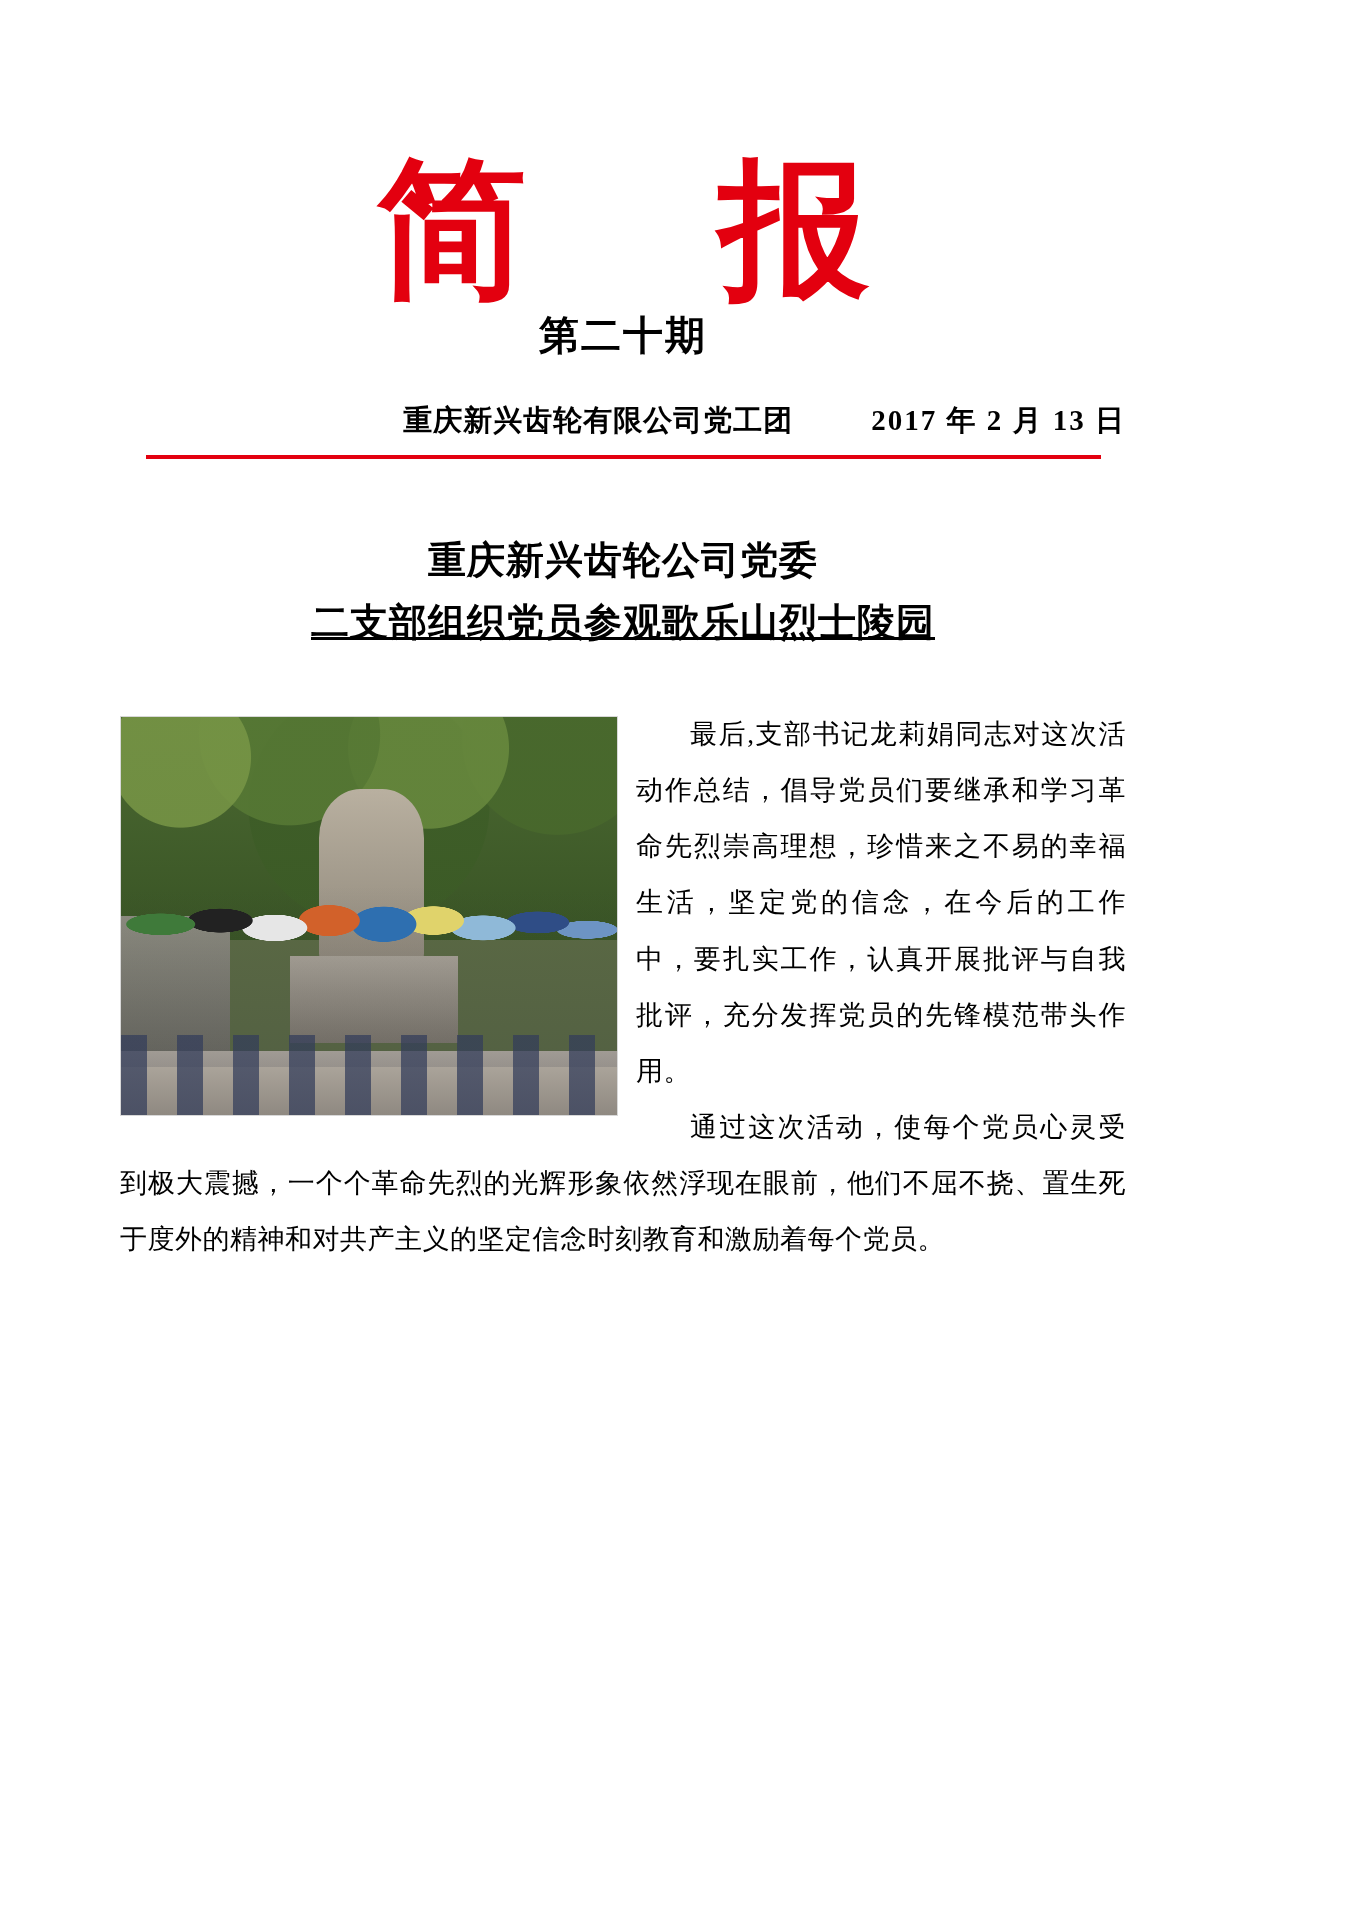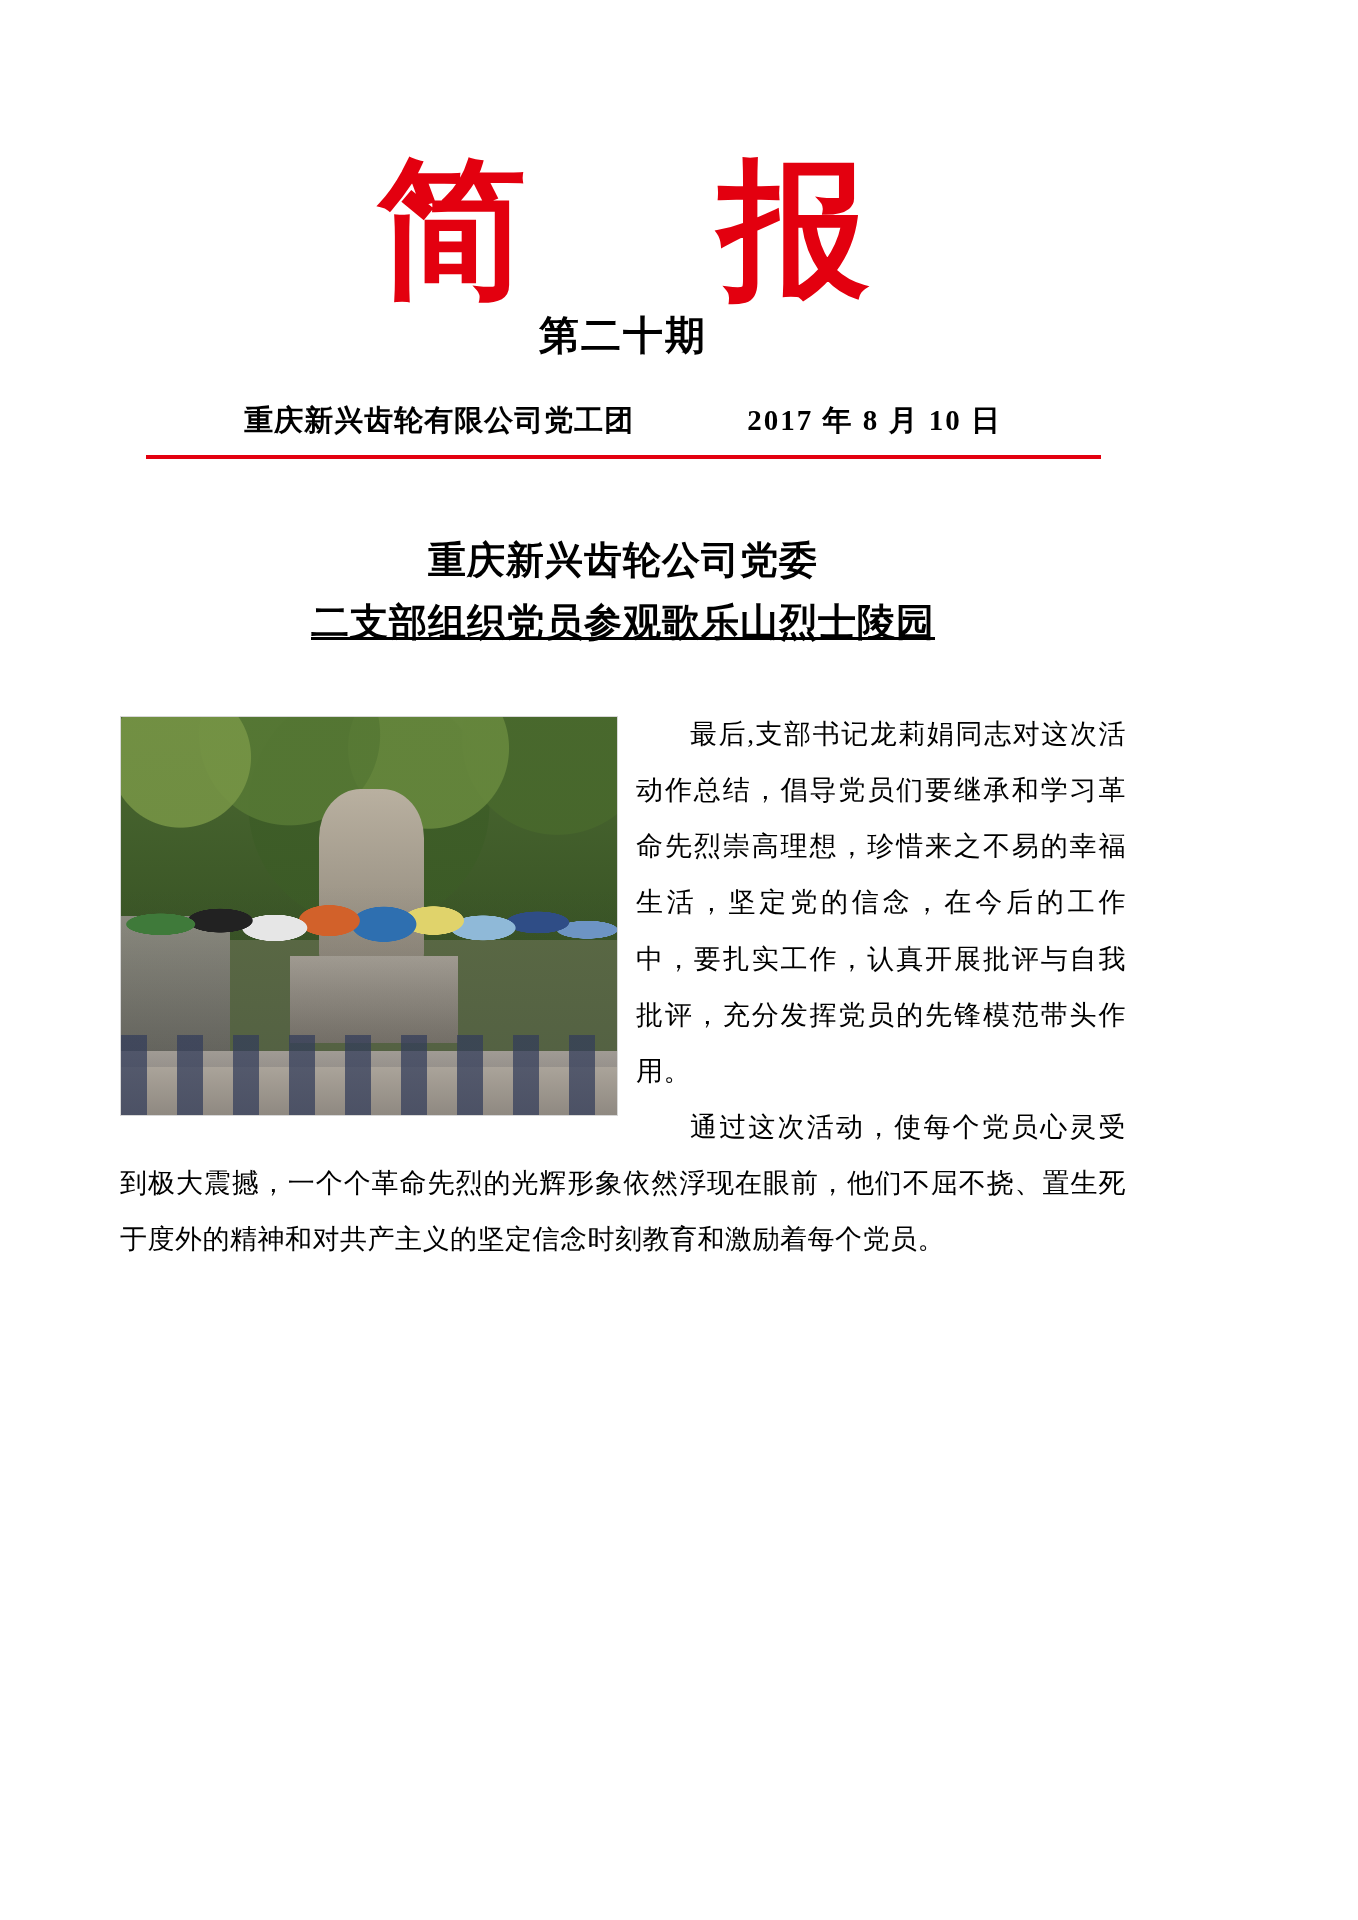--- a/index.html
+++ b/index.html
@@ -42,23 +42,23 @@
     text-align: center;
     font-size: 40px;
     font-weight: bold;
     letter-spacing: 2px;
     font-family: "Liberation Serif", serif;
   }
 
   .meta-row {
     margin-top: 38px;
     display: flex;
-    justify-content: center;
+    justify-content: flex-end;
     align-items: baseline;
-    gap: 113px;
+    gap: 78px;
     font-size: 29px;
     font-weight: bold;
     letter-spacing: 1px;
   }
   .meta-org { white-space: nowrap; }
   .meta-date { white-space: nowrap; letter-spacing: 2px; }
 
   .rule {
     margin: 14px auto 0 auto;
     width: 955px;
@@ -160,21 +160,21 @@
 <body>
 
 <div class="page">
 
   <div class="masthead">简 报</div>
 
   <div class="issue">第二十期</div>
 
   <div class="meta-row">
     <span class="meta-org">重庆新兴齿轮有限公司党工团</span>
-    <span class="meta-date">2017 年 8 月 10 日</span>
+    <span class="meta-date">2017 年 2 月 13 日</span>
   </div>
 
   <div class="rule"></div>
 
   <div class="doc-title">
     <span class="line1">重庆新兴齿轮公司党委</span>
     <span class="line2">二支部组织党员参观歌乐山烈士陵园</span>
   </div>
 
   <div class="body-text">

